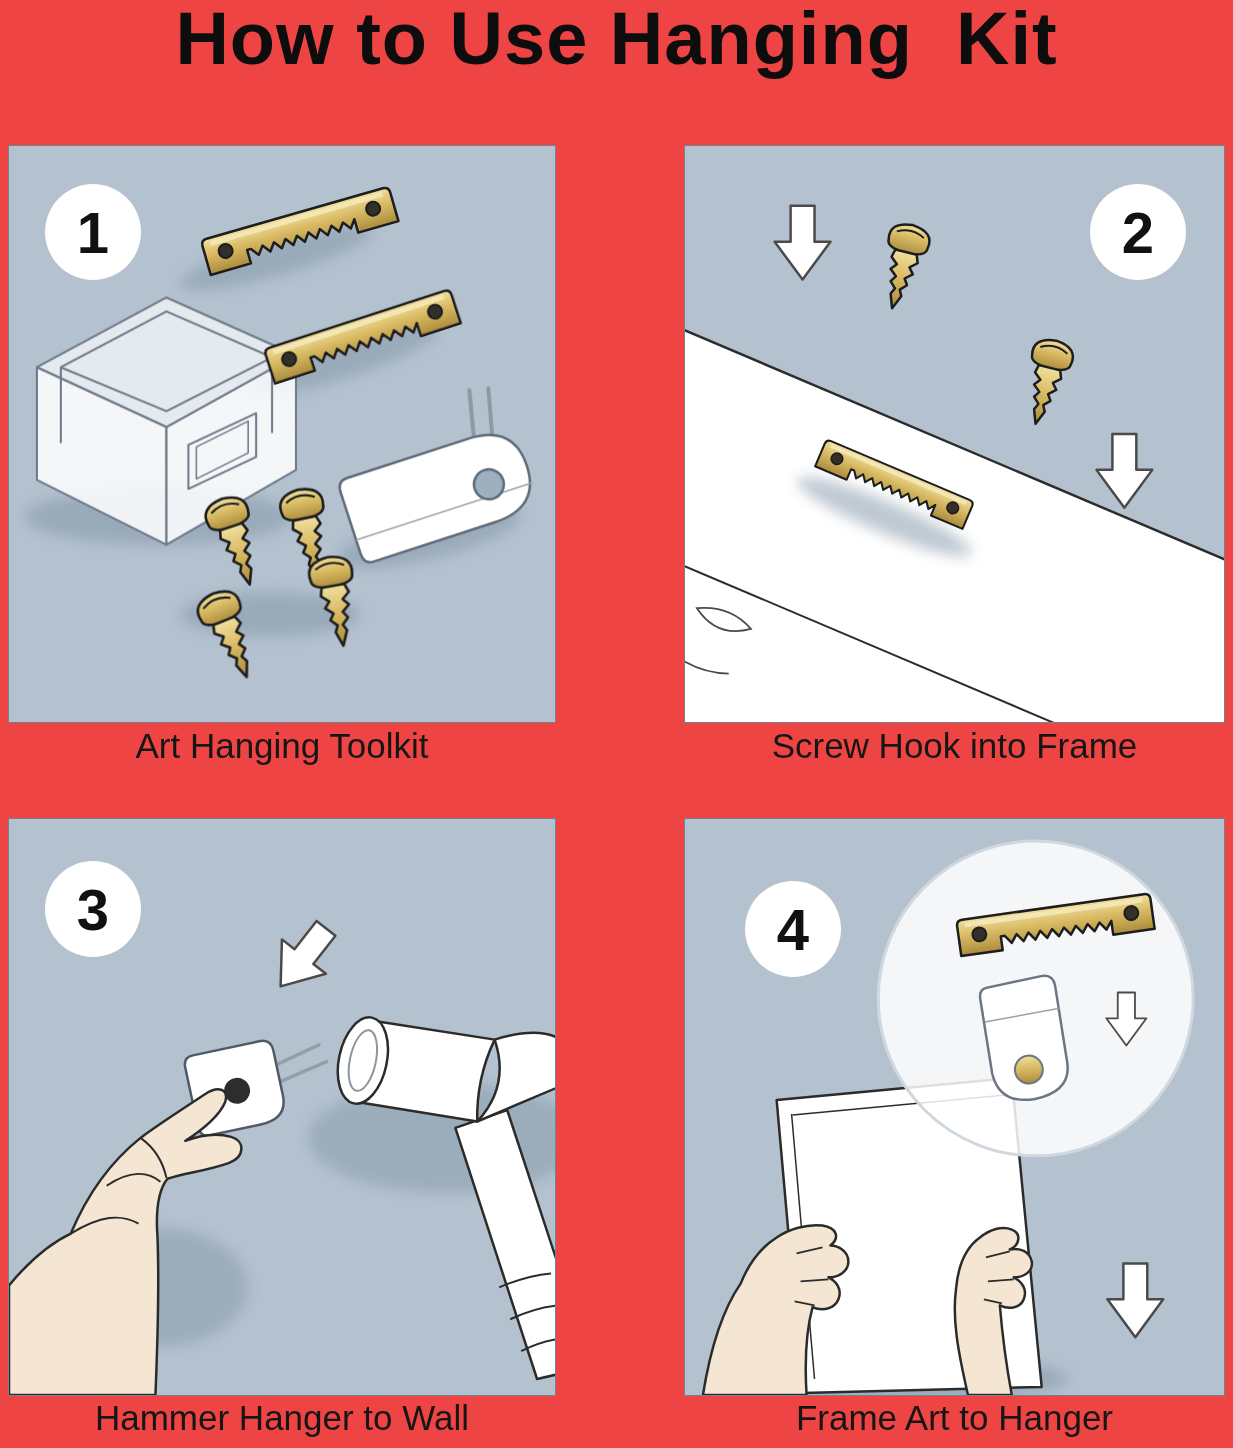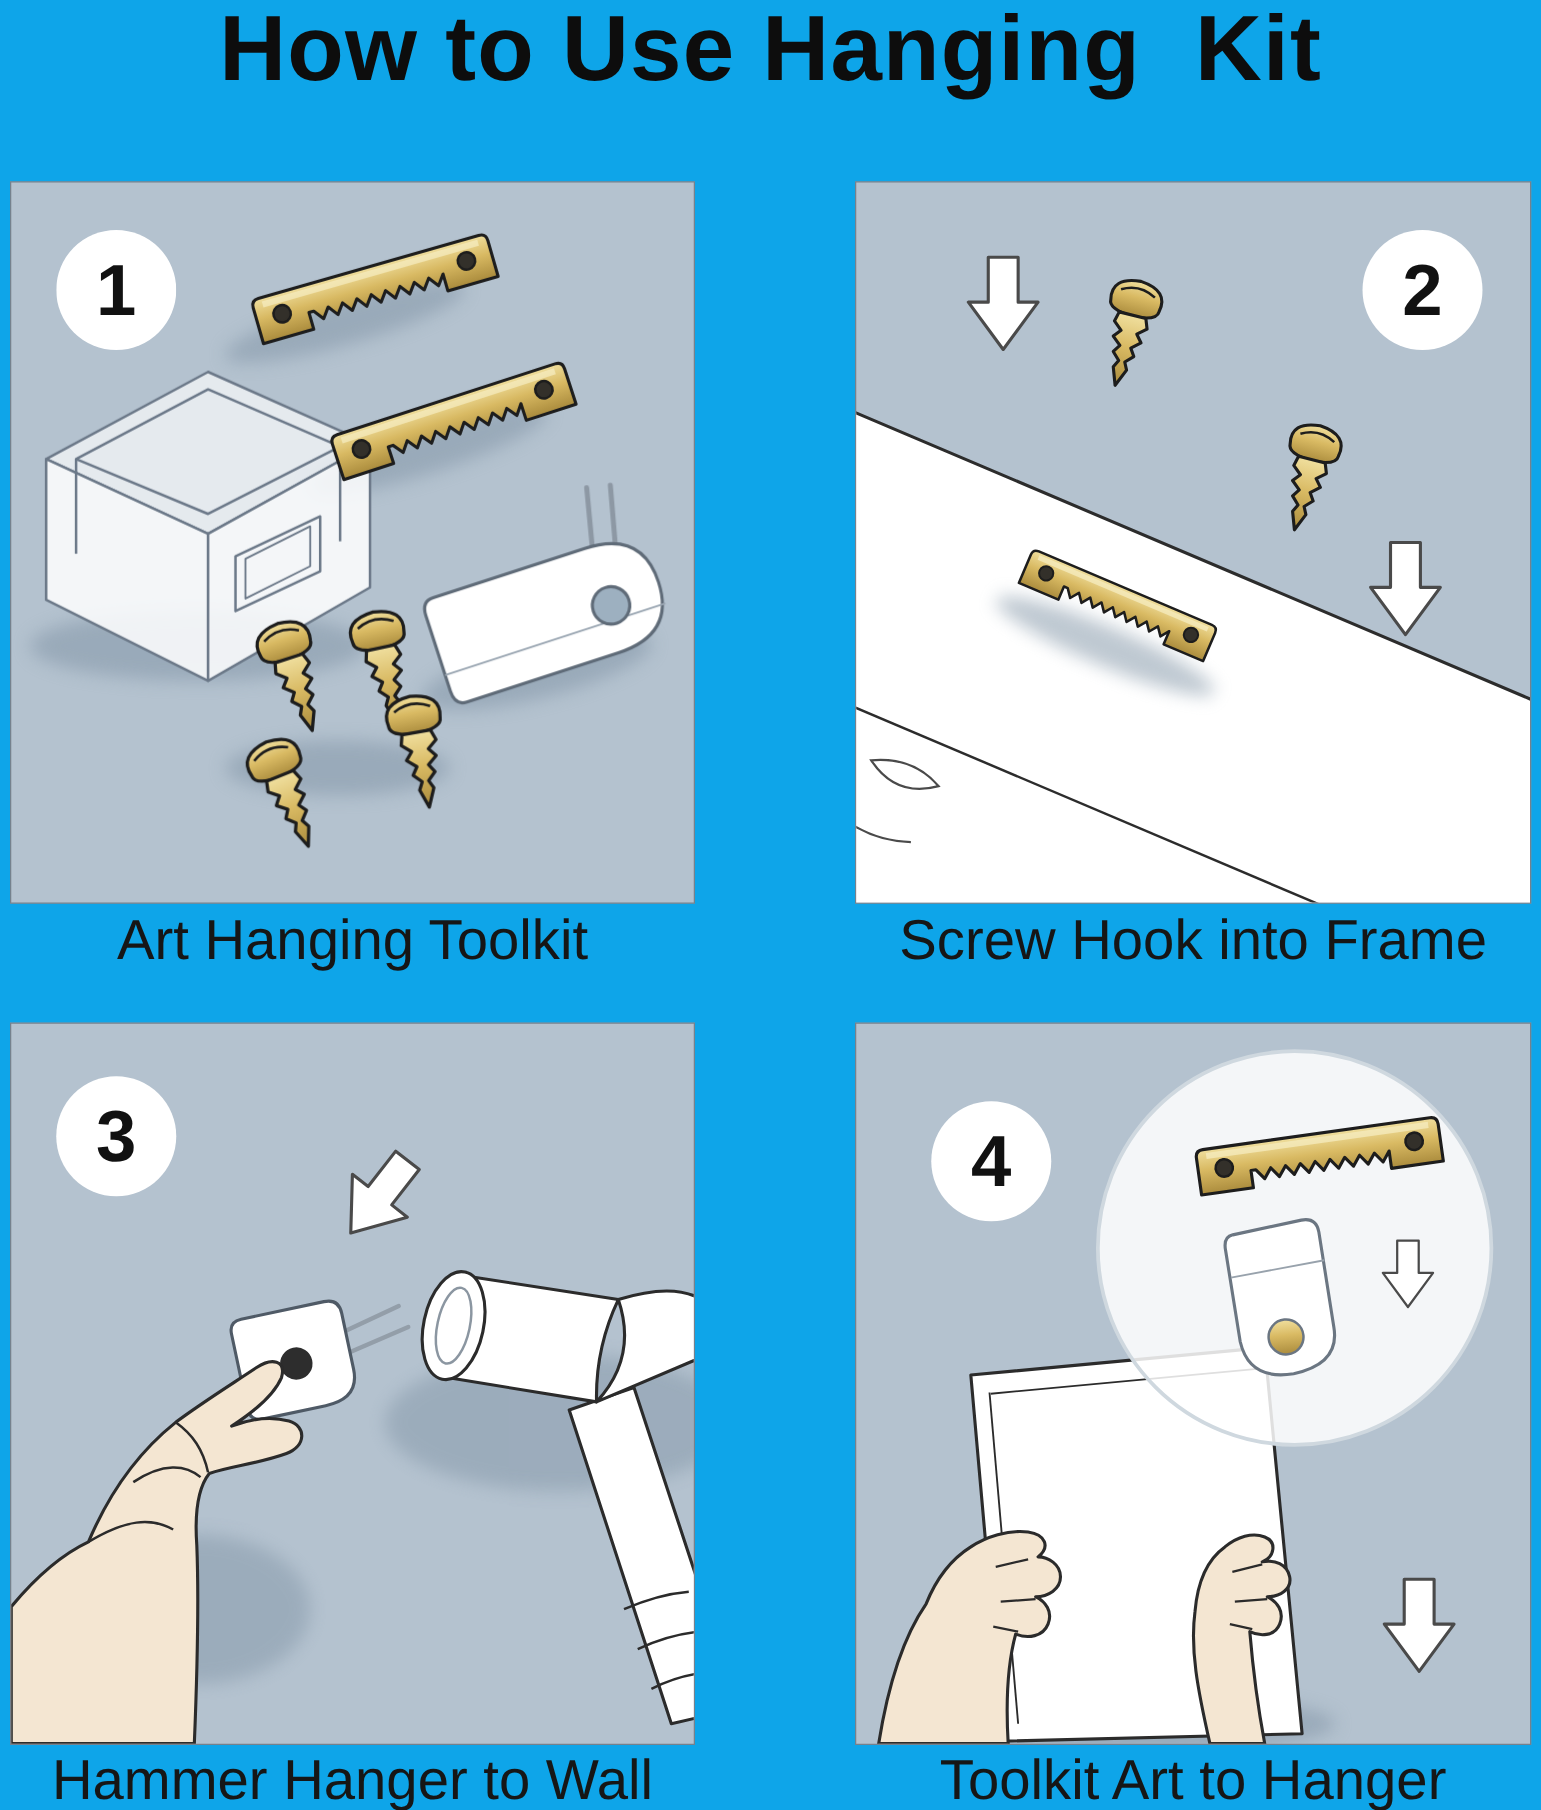--- a/index.html
+++ b/index.html
@@ -1,30 +1,30 @@
 <!DOCTYPE html>
 <html><head>
 <meta charset="utf-8">
 <style>
   html,body{margin:0;padding:0;background:#fff;}
-  .page{position:relative;width:1233px;height:1448px;background:#0ea5e9;overflow:hidden;
+  .page{position:relative;width:1233px;height:1448px;background:#ef4444;overflow:hidden;
         font-family:"Liberation Sans", sans-serif;color:#111;}
   .title{position:absolute;top:-4px;left:0;width:100%;text-align:center;margin:0;
          font-size:74px;font-weight:700;letter-spacing:1px;color:#0d0d0d;white-space:pre;}
   .panel{position:absolute;background:#b4c2cf;border:1px solid rgba(40,50,60,.45);box-sizing:border-box;}
   .panel svg{display:block;width:100%;height:100%;}
   .p1{left:8px;top:145px;width:548px;height:578px;}
   .p2{left:684px;top:145px;width:541px;height:578px;}
   .p3{left:8px;top:818px;width:548px;height:578px;}
   .p4{left:684px;top:818px;width:541px;height:578px;}
   .badge{position:absolute;width:96px;height:96px;border-radius:50%;background:#fff;
          display:flex;align-items:center;justify-content:center;
          font-size:58px;font-weight:700;color:#111;}
   .b1{left:36px;top:38px;} .b2{left:405px;top:38px;} .b3{left:36px;top:42px;} .b4{left:60px;top:62px;}
-  .caption{position:absolute;text-align:center;font-size:45px;font-weight:400;color:#161616;}
+  .caption{position:absolute;text-align:center;font-size:35px;font-weight:400;color:#161616;}
   .c1{left:8px;top:726px;width:548px;} .c2{left:684px;top:726px;width:541px;}
   .c3{left:8px;top:1398px;width:548px;text-align:center;} .c4{left:684px;top:1398px;width:541px;}
 </style>
 </head>
 <body>
 
 <svg width="0" height="0" style="position:absolute" aria-hidden="true">
   <defs>
     <linearGradient id="goldGrad" x1="0" y1="0" x2="0" y2="1">
       <stop offset="0" stop-color="#f0df9e"></stop>
@@ -223,15 +223,15 @@
                  C352,464 358,472 354,482 C350,492 338,492 330,488 C332,512 336,546 342,578 Z" fill="#f4e6d2" stroke="#2b2b2b" stroke-width="2.5" stroke-linejoin="round"></path>
         <path d="M340,434 L316,440 M344,462 L318,464 M332,486 L314,482" fill="none" stroke="#2b2b2b" stroke-width="1.8"></path>
       </g>
 
       <g transform="translate(452,482)">
         <use href="#sym-arrow"></use>
       </g>
     </svg>
     <div class="badge b4">4</div>
   </section>
-  <div class="caption c4">Toolkit Art to Hanger</div>
+  <div class="caption c4">Frame Art to Hanger</div>
 
 </div>
 
 </body></html>

